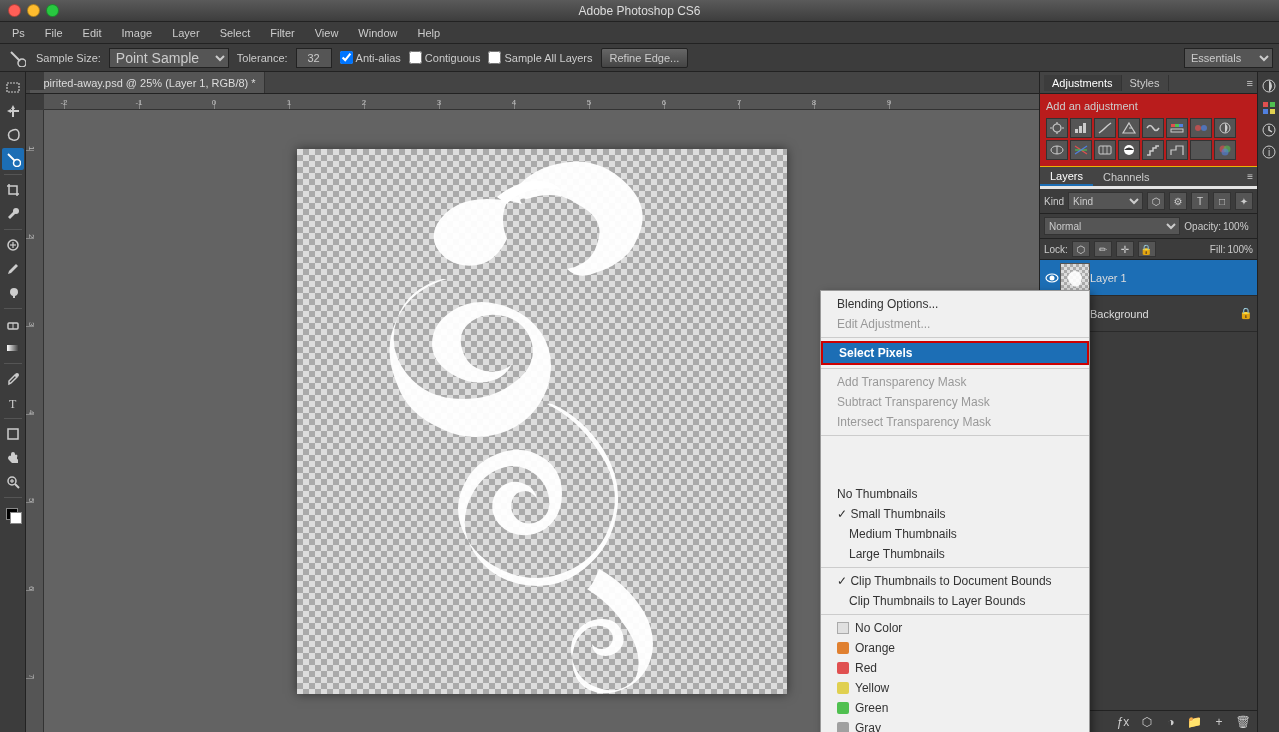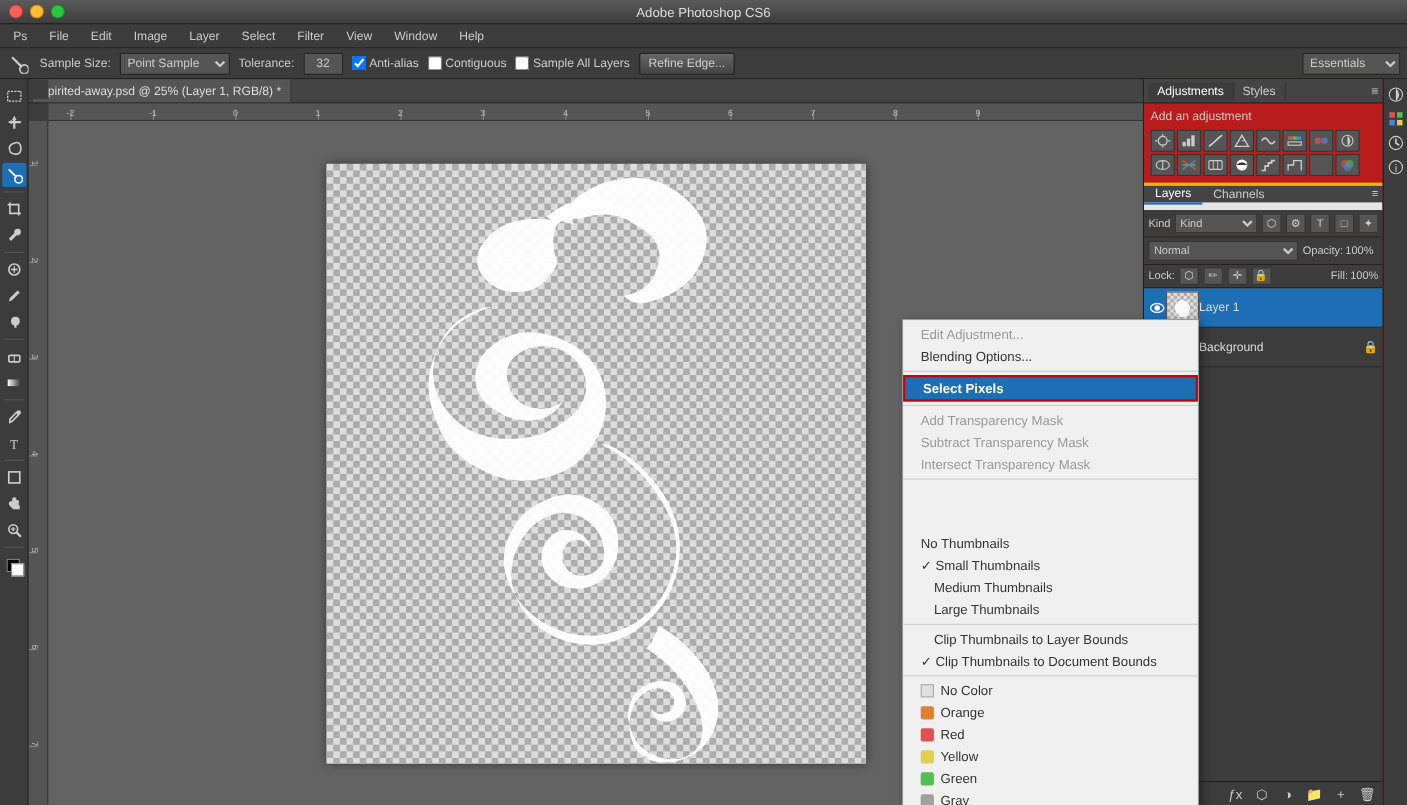--- a/index.html
+++ b/index.html
@@ -27,21 +27,21 @@
     .menu-item { font-size: 11px; color: #ccc; cursor: pointer; padding: 2px 4px; }
 
     
     #optionsbar {
       width: 100%; height: 28px; background: #3c3c3c;
       display: flex; align-items: center; padding: 0 6px; gap: 8px;
       border-bottom: 1px solid #222;
     }
     .opt-label { font-size: 11px; color: #ccc; }
     .opt-select {
-      background: #555; border: 1px solid #222; color: #ccc; font-size: 11px;
+      background: #555; border: 1px solid #222; color: #ccc; font-size: 14px;
       height: 20px; padding: 0 2px;
     }
     .opt-input {
       background: #555; border: 1px solid #222; color: #ccc; font-size: 11px;
       height: 20px; width: 36px; text-align: center;
     }
     .opt-check { display: flex; align-items: center; gap: 3px; }
     .opt-btn {
       background: linear-gradient(to bottom, #666, #444); border: 1px solid #222;
       color: #ccc; font-size: 11px; height: 20px; padding: 0 8px; cursor: pointer; border-radius: 2px;
@@ -152,33 +152,33 @@
     #panel-tabs {
       display: flex; align-items: center; background: #444; border-bottom: 1px solid #222;
       height: 22px; padding: 0 4px;
     }
     .panel-tab {
       padding: 2px 8px; font-size: 11px; color: #ccc; cursor: pointer; border-right: 1px solid #333;
     }
     .panel-tab.active { color: #fff; background: #3c3c3c; }
 
     
-    #adjustments-panel { padding: 6px; border-bottom: 3px solid #eab308; }
+    #adjustments-panel { padding: 6px; border-bottom: 1px solid #eab308; }
     .panel-title { font-size: 11px; color: #ccc; margin-bottom: 6px; }
     .adj-icons { display: flex; flex-wrap: wrap; gap: 2px; }
     .adj-icon {
       width: 22px; height: 20px; background: #555; border: 1px solid #333;
       display: flex; align-items: center; justify-content: center;
       font-size: 10px; color: #ccc; cursor: pointer;
     }
 
     
     #layers-panel { flex: 1; display: flex; flex-direction: column; overflow: hidden; }
     #layers-tabs {
-      display: flex; align-items: center; background: #444; border-bottom: 7px solid #e5e5e5; height: 22px;
+      display: flex; align-items: center; background: #444; border-bottom: 3px solid #e5e5e5; height: 22px;
     }
     .layers-tab {
       padding: 2px 10px; font-size: 11px; color: #ccc; cursor: pointer;
     }
     .layers-tab.active { color: #fff; border-bottom: 2px solid #1c6eb5; }
     #layers-controls {
       display: flex; align-items: center; padding: 3px 4px; gap: 4px; background: #3c3c3c;
       border-bottom: 1px solid #222;
     }
     .layers-kind-select {
@@ -609,36 +609,36 @@
             <path d="
               M 200,48 Q 215,35 235,32 Q 255,30 265,42 Q 255,38 240,40 Q 220,43 210,55 Q 200,48 200,48 Z
             " fill="white"></path>
           </svg>
         </div>
       </div>
     </div>
   </div>
 
   <div id="context-menu">
+    <div class="ctx-item">Blending Options...</div>
     <div class="ctx-item disabled">Edit Adjustment...</div>
-    <div class="ctx-item">Blending Options...</div>
     <div class="ctx-sep"></div>
     <div class="ctx-item highlighted">Select Pixels</div>
     <div class="ctx-sep"></div>
     <div class="ctx-item disabled">Add Transparency Mask</div>
     <div class="ctx-item disabled">Subtract Transparency Mask</div>
     <div class="ctx-item disabled">Intersect Transparency Mask</div>
     <div class="ctx-sep"></div>
     <div class="ctx-item" style="margin-top:48px;">No Thumbnails</div>
     <div class="ctx-item checked">Small Thumbnails</div>
     <div class="ctx-item" style="padding-left:28px;">Medium Thumbnails</div>
     <div class="ctx-item" style="padding-left:28px;">Large Thumbnails</div>
     <div class="ctx-sep"></div>
+    <div class="ctx-item checked">Clip Thumbnails to Document Bounds</div>
     <div class="ctx-item" style="padding-left:28px;">Clip Thumbnails to Layer Bounds</div>
-    <div class="ctx-item checked">Clip Thumbnails to Document Bounds</div>
     <div class="ctx-sep"></div>
 
     <div class="ctx-item" style="display:flex;align-items:center;gap:6px;">
       <span style="display:inline-block;width:12px;height:12px;border:1px solid #aaa;background:#e0e0e0;flex-shrink:0;"></span>
       <span>No Color</span>
     </div>
     <div class="ctx-item" style="display:flex;align-items:center;gap:6px;">
       <span style="display:inline-block;width:12px;height:12px;border-radius:2px;background:#e08030;flex-shrink:0;"></span>
       <span>Orange</span>
     </div>

